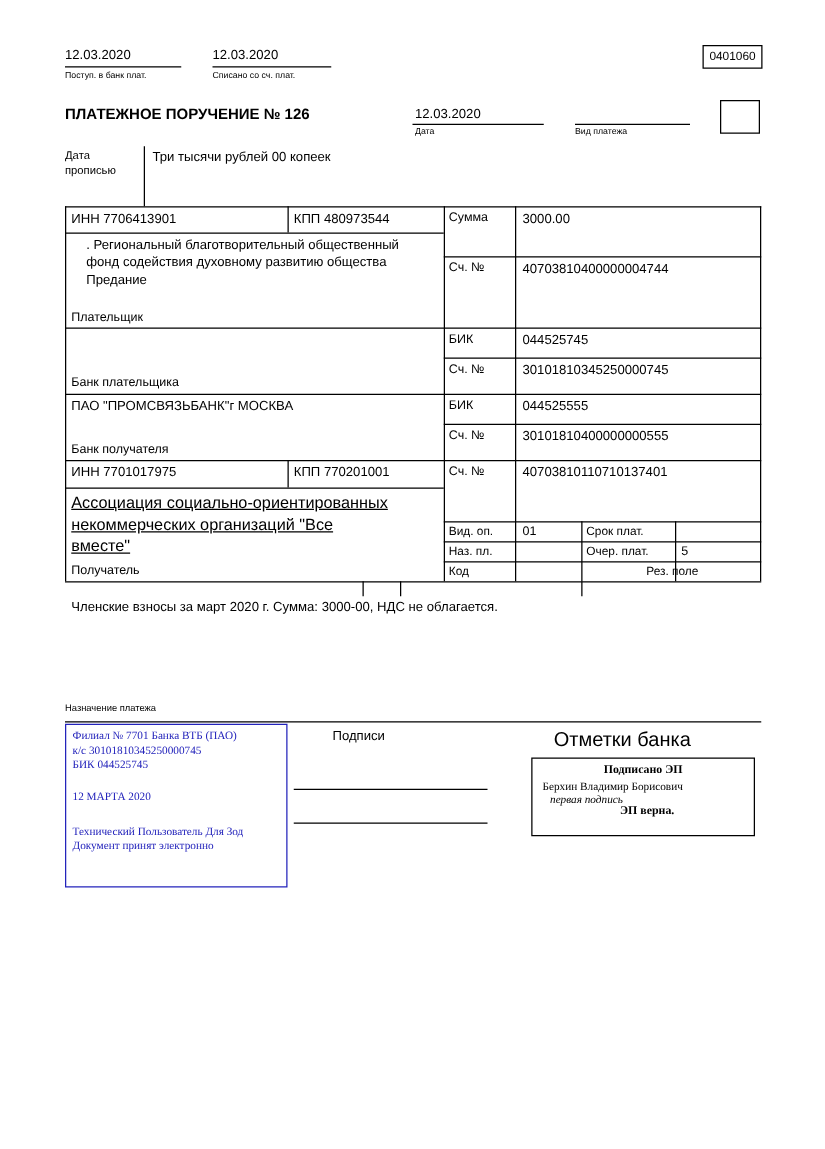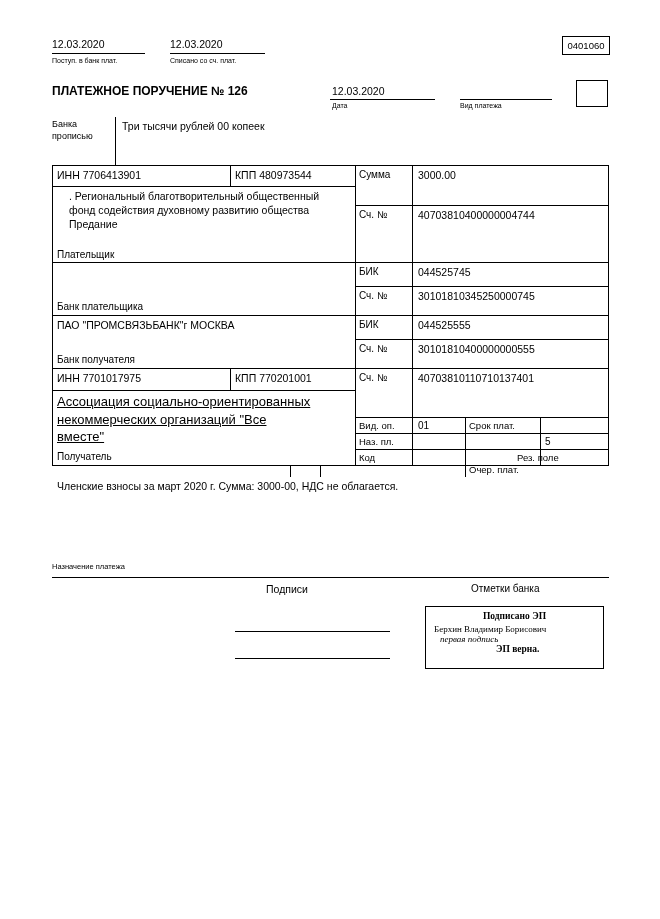--- a/index.html
+++ b/index.html
@@ -35,21 +35,21 @@
   </div>
 
   <div class="t" style="left:52px;top:84px;font-size:12px;font-weight:bold;">ПЛАТЕЖНОЕ ПОРУЧЕНИЕ № 126</div>
   <div class="t" style="left:332px;top:85px;font-size:10.5px;">12.03.2020</div>
   <div class="hl" style="left:330px;top:99px;width:105px;"></div>
   <div class="t lbl" style="left:332px;top:102px;">Дата</div>
   <div class="hl" style="left:460px;top:99px;width:92px;"></div>
   <div class="t lbl" style="left:460px;top:102px;">Вид платежа</div>
   <div class="box" style="left:576px;top:80px;width:32px;height:27px;"></div>
 
-  <div class="tw" style="left:52px;top:119px;width:60px;font-size:9px;line-height:1.3;">Банка прописью</div>
+  <div class="tw" style="left:52px;top:119px;width:60px;font-size:9px;line-height:1.3;">Дата прописью</div>
   <div class="t" style="left:122px;top:120px;font-size:10.5px;">Три тысячи рублей 00 копеек</div>
   <div class="vl" style="left:115px;top:117px;height:48px;"></div>
 
   <div class="hl" style="left:52px;top:165px;width:557px;"></div>
   <div class="hl" style="left:52px;top:186px;width:303px;"></div>
   <div class="hl" style="left:355px;top:205px;width:254px;"></div>
   <div class="hl" style="left:52px;top:262px;width:557px;"></div>
   <div class="hl" style="left:355px;top:286px;width:254px;"></div>
   <div class="hl" style="left:52px;top:315px;width:557px;"></div>
   <div class="hl" style="left:355px;top:339px;width:254px;"></div>
@@ -98,33 +98,41 @@
   <div class="t" style="left:57px;top:372px;font-size:10.5px;">ИНН 7701017975</div>
   <div class="t" style="left:235px;top:372px;font-size:10.5px;">КПП 770201001</div>
   <div class="t cap" style="left:359px;top:372px;">Сч. №</div>
   <div class="t" style="left:418px;top:372px;font-size:10.5px;">40703810110710137401</div>
   <div class="tw" style="left:57px;top:393px;width:254px;font-size:13px;text-decoration:underline;">Ассоциация социально-ориентированных некоммерческих организаций "Все вместе"</div>
 
   <div class="t" style="left:359px;top:420px;font-size:9.5px;">Вид. оп.</div>
   <div class="t" style="left:418px;top:420px;font-size:10px;">01</div>
   <div class="t" style="left:469px;top:420px;font-size:9.5px;">Срок плат.</div>
   <div class="t" style="left:359px;top:436px;font-size:9.5px;">Наз. пл.</div>
-  <div class="t" style="left:469px;top:436px;font-size:9.5px;margin-top:28px;">Очер. плат.</div>
+  <div class="t" style="left:469px;top:436px;font-size:9.5px;">Очер. плат.</div>
   <div class="t" style="left:545px;top:436px;font-size:10px;">5</div>
   <div class="t cap" style="left:57px;top:451px;">Получатель</div>
   <div class="t" style="left:359px;top:452px;font-size:9.5px;">Код</div>
   <div class="t" style="left:469px;top:452px;font-size:9.5px;margin-left:48px;">Рез. поле</div>
 
   <div class="t" style="left:57px;top:480px;font-size:10.5px;">Членские взносы за март 2020 г. Сумма: 3000-00, НДС не облагается.</div>
   <div class="t" style="left:52px;top:562px;font-size:7.5px;">Назначение платежа</div>
   <div class="hl" style="left:52px;top:577px;width:557px;"></div>
 
   <div class="t" style="left:266px;top:583px;font-size:10.5px;">Подписи</div>
-  <div class="t" style="left:471px;top:583px;font-size:10px;">Отметки банка</div>
+  <div class="t" style="left:443px;top:583px;font-size:16px;">Отметки банка</div>
 
+  <div class="box serif" id="stamp" style="left: 52px; top: 579px; width: 178px; height: 131px; padding: 3px 5px; font-size: 9px; line-height: 1.3; color: rgb(35, 35, 187); border-color: rgb(35, 35, 187);">
+    <div>Филиал № 7701 Банка ВТБ (ПАО)</div>
+    <div>к/с 30101810345250000745</div>
+    <div>БИК 044525745</div>
+    <div style="margin-top:14px;">12 МАРТА 2020</div>
+    <div style="margin-top:16px;">Технический Пользователь Для Зод</div>
+    <div>Документ принят электронно</div>
+  </div>
 
   <div class="hl" style="left:235px;top:631px;width:155px;"></div>
   <div class="hl" style="left:235px;top:658px;width:155px;"></div>
 
   <div class="box serif" style="left:425px;top:606px;width:179px;height:63px;">
     <div style="text-align:center;font-weight:bold;font-size:9.5px;margin-top:4px;">Подписано ЭП</div>
     <div style="font-size:9px;margin:3px 0 0 8px;">Берхин Владимир Борисович</div>
     <div style="font-size:9px;font-style:italic;margin-left:14px;">первая подпись</div>
     <div style="font-size:9.5px;font-weight:bold;margin-left:70px;">ЭП верна.</div>
   </div>

